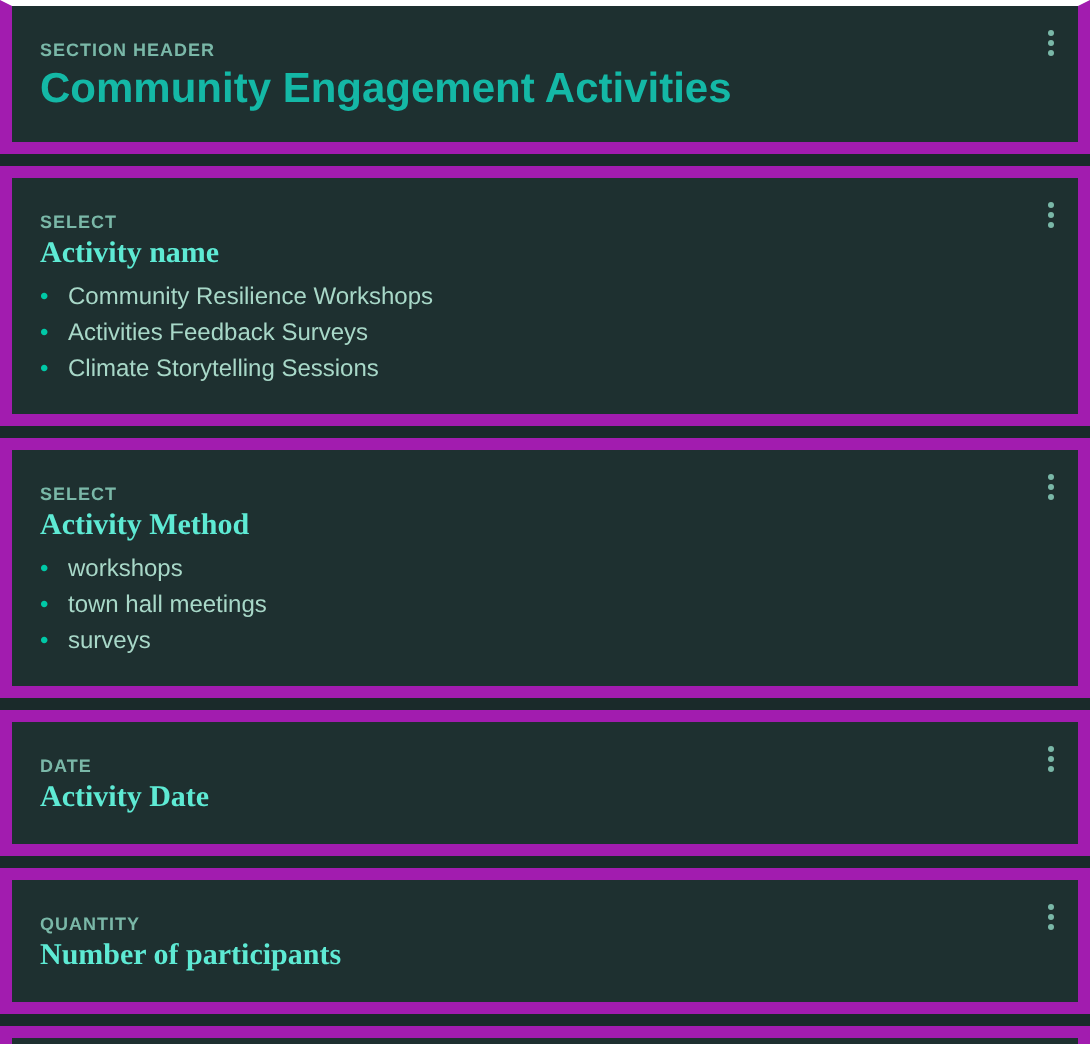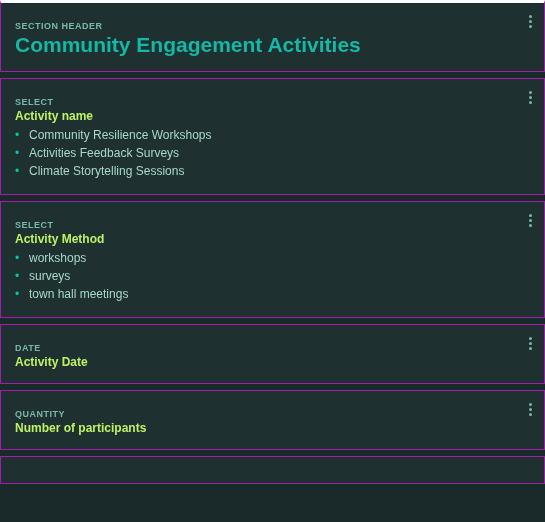--- a/index.html
+++ b/index.html
@@ -11,21 +11,21 @@
     body {
       background-color: #1a2a2a;
       font-family: Arial, sans-serif;
       width: 545px;
       min-height: 522px;
       color: #ffffff;
     }
 
     .section-card {
       background-color: #1e3030;
-      border: 1px solid #a21caf;
+      border: 6px solid #a21caf;
       margin-bottom: 6px;
       padding: 12px 14px 14px 14px;
       position: relative;
     }
 
     .section-card:first-child {
       border-top: 3px solid #ffffff;
     }
 
     .section-label {
@@ -37,23 +37,24 @@
       font-weight: bold;
     }
 
     .section-title {
       font-size: 21px;
       font-weight: bold;
       color: #14b8a6;
     }
 
     .section-title-medium {
-      font-size: 12px;
+      font-size: 15px;
       font-weight: bold;
-      color: #bef264;
+      color: #5eead4;
+      font-family: Liberation Serif, serif;
     }
 
     .menu-dots {
       position: absolute;
       top: 12px;
       right: 12px;
       color: #7ab8a8;
       font-size: 18px;
       cursor: pointer;
       line-height: 1;
@@ -122,22 +123,22 @@
       <div class="dot"></div>
       <div class="dot"></div>
     </div>
   </div>
 
   <div class="section-card">
     <span class="section-label">SELECT</span>
     <div class="section-title-medium">Activity Method</div>
     <ul class="list-items">
       <li>workshops</li>
+      <li>town hall meetings</li>
       <li>surveys</li>
-      <li>town hall meetings</li>
     </ul>
     <div class="menu-dots">
       <div class="dot"></div>
       <div class="dot"></div>
       <div class="dot"></div>
     </div>
   </div>
 
   <div class="section-card">
     <span class="section-label">DATE</span>

